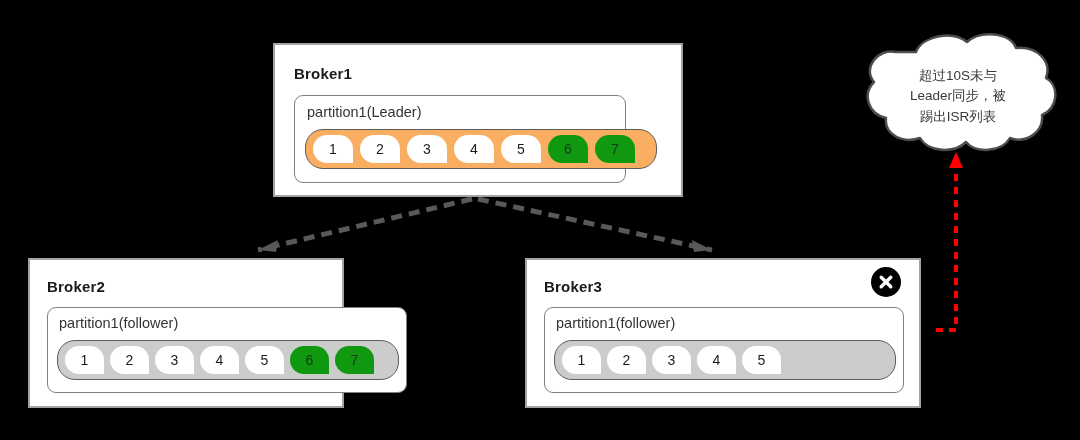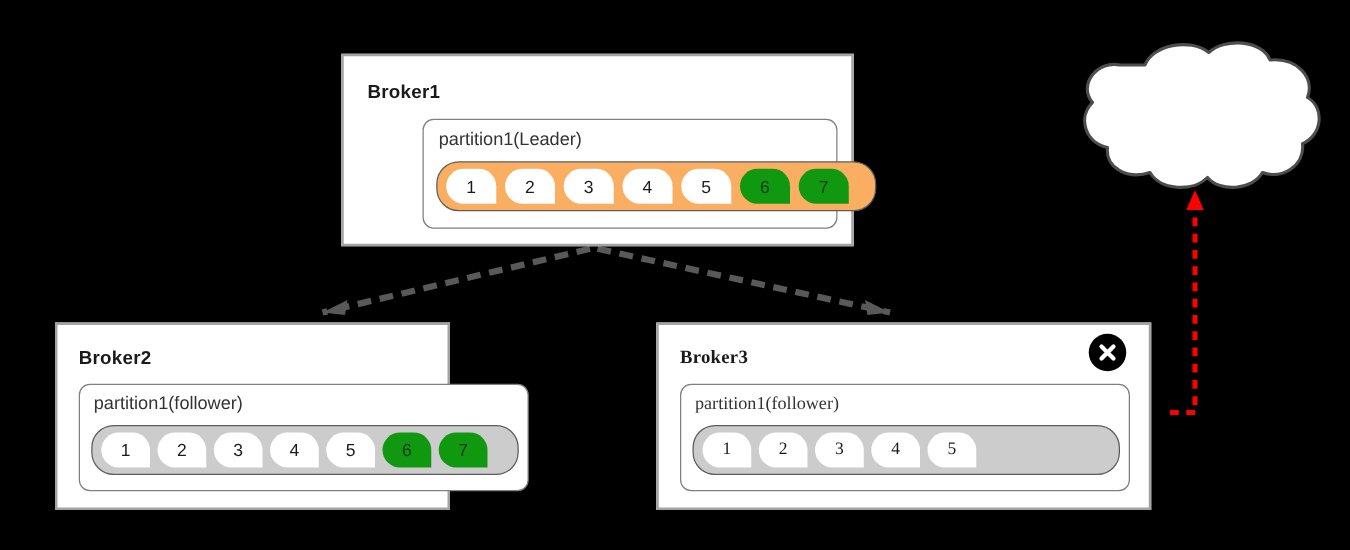--- a/index.html
+++ b/index.html
@@ -122,51 +122,51 @@
     </g>
 
     <g>
       <path d="M 936 330 L 956 330 L 956 165" stroke="#ff0000" stroke-width="4" fill="none" stroke-dasharray="7 6" stroke-linecap="butt"></path>
       <path d="M 956 152 l 7 16 l -14 0 z" fill="#ff0000"></path>
     </g>
   </svg>
 
   <div class="broker-card" style="left:273px; top:43px; width:410px; height:154px;">
     <div class="broker-title" style="left:19px; top:20px;">Broker1</div>
-    <div class="partition-box" style="left:19px; top:50px; width:332px; height:88px;margin-left:44px;">
+    <div class="partition-box" style="left:19px; top:50px; width:332px; height:88px;">
       <div class="partition-label" style="left:12px; top:8px;">partition1(Leader)</div>
       <div class="log-bar orange" style="left:10px; top:33px; width:352px; height:40px; padding:0 7px; gap:7px;">
         <div class="cell white" style="width:40px;height:28px;">1</div>
         <div class="cell white" style="width:40px;height:28px;">2</div>
         <div class="cell white" style="width:40px;height:28px;">3</div>
         <div class="cell white" style="width:40px;height:28px;">4</div>
         <div class="cell white" style="width:40px;height:28px;">5</div>
         <div class="cell green" style="width:40px;height:28px;">6</div>
         <div class="cell green" style="width:40px;height:28px;">7</div>
       </div>
     </div>
   </div>
 
-  <div class="broker-card" style="left:44px; top:258px; width:316px; height:150px;">
+  <div class="broker-card" style="left:28px; top:258px; width:316px; height:150px;">
     <div class="broker-title" style="left:17px; top:18px;">Broker2</div>
     <div class="partition-box" style="left:17px; top:47px; width:360px; height:86px;">
       <div class="partition-label" style="left:11px; top:7px;">partition1(follower)</div>
       <div class="log-bar gray" style="left:9px; top:32px; width:342px; height:40px; padding:0 7px; gap:6px;">
         <div class="cell white" style="width:39px;height:28px;">1</div>
         <div class="cell white" style="width:39px;height:28px;">2</div>
         <div class="cell white" style="width:39px;height:28px;">3</div>
         <div class="cell white" style="width:39px;height:28px;">4</div>
         <div class="cell white" style="width:39px;height:28px;">5</div>
         <div class="cell green" style="width:39px;height:28px;">6</div>
         <div class="cell green" style="width:39px;height:28px;">7</div>
       </div>
     </div>
   </div>
 
-  <div class="broker-card" style="left:525px; top:258px; width:396px; height:150px;font-family:Liberation Serif, serif;">
+  <div class="broker-card" style="left:525px; top:258px; width:396px; height:150px;">
     <div class="broker-title" style="left:17px; top:18px;">Broker3</div>
 
     <div class="error-badge" style="right:18px; top:7px; width:30px; height:30px;">
       <svg width="18" height="18" viewBox="0 0 18 18">
         <path d="M4.2 4.2 L13.8 13.8 M13.8 4.2 L4.2 13.8" stroke="#ffffff" stroke-width="3.4" stroke-linecap="round"></path>
       </svg>
     </div>
 
     <div class="partition-box" style="left:17px; top:47px; width:360px; height:86px;">
       <div class="partition-label" style="left:11px; top:7px;">partition1(follower)</div>
@@ -188,15 +188,18 @@
                C 186 18, 200 34, 194 50
                C 208 58, 206 80, 190 87
                C 192 104, 174 116, 158 110
                C 150 124, 124 126, 114 114
                C 102 126, 76 124, 68 110
                C 50 116, 32 106, 34 90
                C 16 86, 10 66, 22 54
                C 10 40, 26 20, 44 24
                Z" fill="#ffffff" stroke="#4d4d4d" stroke-width="2.5" stroke-linejoin="round"></path>
     </svg>
+    <div class="cloud-text" style="left:0; top:38px;">超过10S未与
+Leader同步，被
+踢出ISR列表</div>
   </div>
 
 </div>
 
 </body></html>

